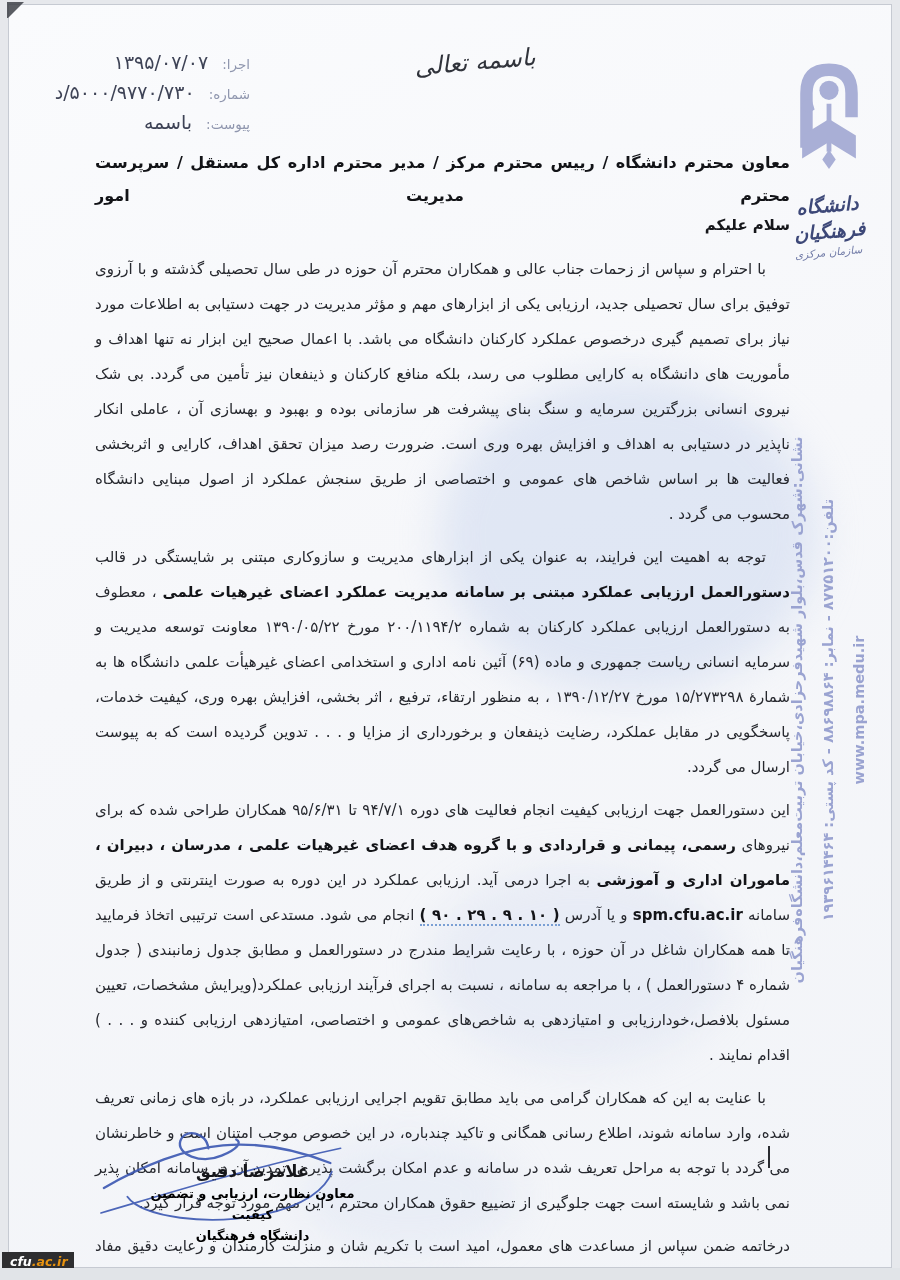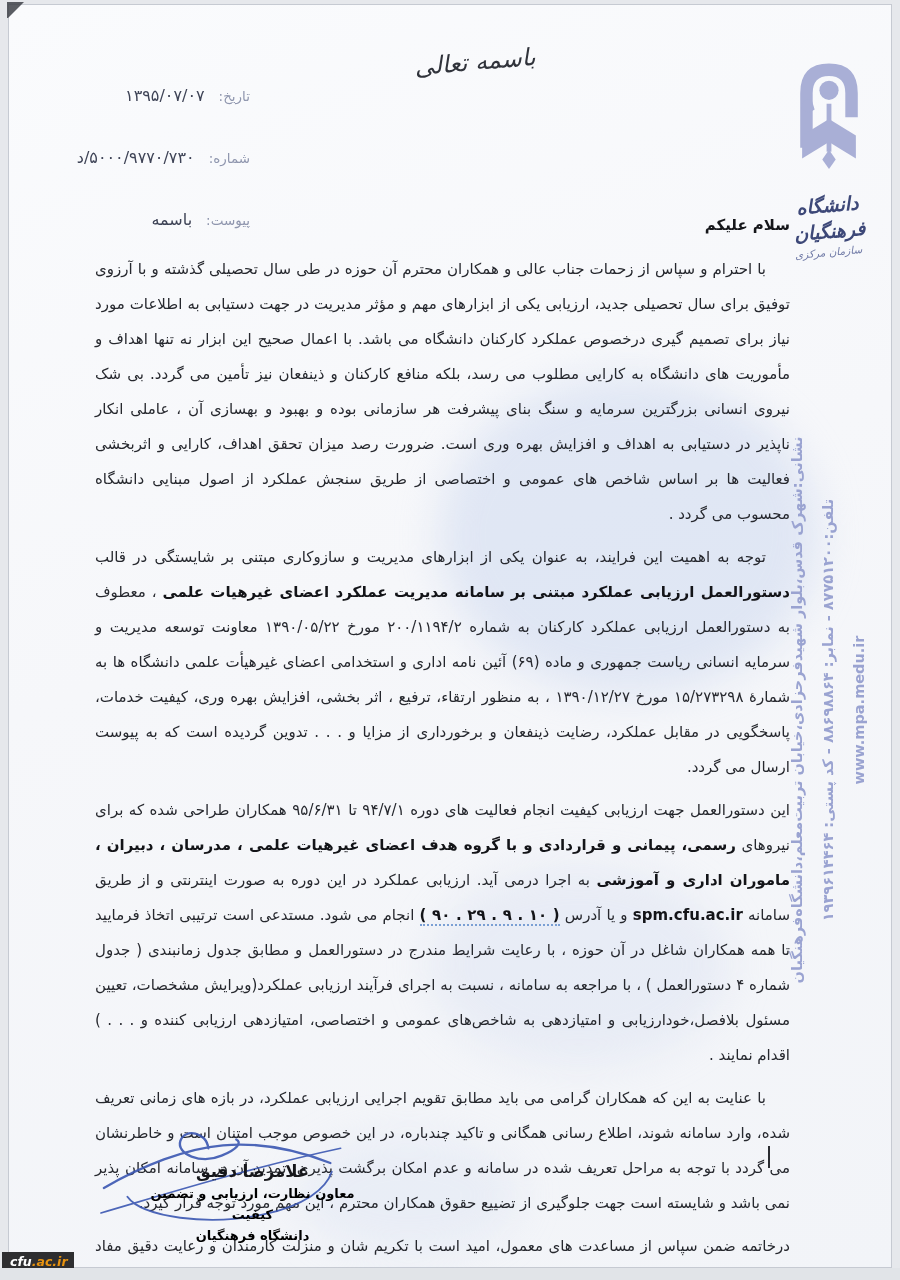--- a/index.html
+++ b/index.html
@@ -18,21 +18,21 @@
   .blob3{left:290px;top:1130px;width:220px;height:120px;background:rgba(210,218,242,.28);}
   .corner-mark{
     position:absolute;left:7px;top:2px;width:24px;height:16px;
     background:linear-gradient(135deg,#3e4148 0%,#3e4148 42%,rgba(62,65,72,0) 43%);
     opacity:.85;
   }
   
   .meta-block{position:absolute;left:50px;top:52px;width:200px;direction:rtl;}
   .meta-row{display:flex;align-items:baseline;column-gap:14px;margin-bottom:8px;line-height:20px;}
   .meta-label{color:#8f96ae;font-size:13.5px;}
-  .meta-value{color:#3e4356;font-size:16px;margin-top:34px;}
+  .meta-value{color:#3e4356;font-size:19px;}
   .force-ltr{direction:ltr;unicode-bidi:bidi-override;}
   
   .basmala{
     position:absolute;left:405px;top:48px;width:140px;text-align:center;
     font-size:24px;font-style:italic;color:#30333b;transform:rotate(-5deg);
   }
   
   .logo-block{position:absolute;left:765px;top:50px;width:127px;text-align:center;}
   .logo-emblem{display:block;margin:0 auto;}
   .logo-org{font-size:19px;font-weight:bold;font-style:italic;color:#3d4878;transform:rotate(-5deg);line-height:26px;}
@@ -80,21 +80,21 @@
   <div class="paper">
     <div class="blob blob1"></div>
     <div class="blob blob2"></div>
     <div class="blob blob3"></div>
   </div>
 
   <div class="corner-mark"></div>
 
   <div class="meta-block">
     <div class="meta-row">
-      <span class="meta-label">تاریخ:</span>
+      <span class="meta-label">اجرا:</span>
       <span class="meta-value force-ltr">۱۳۹۵/۰۷/۰۷</span>
     </div>
     <div class="meta-row">
       <span class="meta-label">شماره:</span>
       <span class="meta-value force-ltr">د/۵۰۰۰/۹۷۷۰/۷۳۰</span>
     </div>
     <div class="meta-row">
       <span class="meta-label">پیوست:</span>
       <span class="meta-value">باسمه</span>
     </div>
@@ -112,20 +112,21 @@
         <path d="M50 72 L22 89 V113 L50 96 Z"></path>
         <path d="M50 72 L78 89 V113 L50 96 Z"></path>
         <path d="M50 104 l7 10 -7 10 -7 -10 z"></path>
       </g>
     </svg>
     <div class="logo-org">دانشگاه فرهنگیان</div>
     <div class="logo-sub">سازمان مرکزی</div>
   </div>
 
   <div class="recipient">
+    <div class="recipient-l1">معاون محترم دانشگاه / رییس محترم مرکز / مدیر محترم اداره کل مستقل / سرپرست محترم مدیریت امور</div>
   </div>
 
   <div class="salutation">سلام علیکم</div>
 
   <div class="body-text">
     <p class="indent"><span>با احترام و سپاس از زحمات جناب عالی و همکاران محترم آن حوزه در طی سال تحصیلی گذشته و با آرزوی توفیق برای سال تحصیلی جدید، ارزیابی یکی از ابزارهای مهم و مؤثر مدیریت در جهت دستیابی به اطلاعات مورد نیاز برای تصمیم گیری درخصوص عملکرد کارکنان دانشگاه می باشد. با اعمال صحیح این ابزار نه تنها اهداف و مأموریت های دانشگاه به کارایی مطلوب می رسد، بلکه منافع کارکنان و ذینفعان نیز تأمین می گردد. بی شک نیروی انسانی بزرگترین سرمایه و سنگ بنای پیشرفت هر سازمانی بوده و بهبود و بهسازی آن ، عاملی انکار ناپذیر در دستیابی به اهداف و افزایش   بهره وری است. ضرورت رصد میزان تحقق اهداف، کارایی و اثربخشی فعالیت ها بر اساس شاخص های عمومی و اختصاصی از طریق سنجش عملکرد از اصول مبنایی دانشگاه محسوب می گردد .</span></p>
     <p class="indent"><span>توجه به اهمیت این فرایند، به عنوان یکی از ابزارهای مدیریت و سازوکاری مبتنی بر شایستگی در قالب </span><span class="b">دستورالعمل ارزیابی عملکرد مبتنی بر سامانه مدیریت عملکرد اعضای غیرهیات علمی</span><span> ، معطوف به دستورالعمل ارزیابی عملکرد کارکنان به شماره ۲۰۰/۱۱۹۴/۲ مورخ ۱۳۹۰/۰۵/۲۲ معاونت توسعه مدیریت و سرمایه انسانی ریاست جمهوری و ماده (۶۹) آئین نامه اداری و استخدامی اعضای غیرهیأت علمی دانشگاه ها  به شمارهٔ ۱۵/۲۷۳۲۹۸ مورخ ۱۳۹۰/۱۲/۲۷ ، به منظور ارتقاء،  ترفیع ، اثر بخشی، افزایش بهره وری، کیفیت خدمات، پاسخگویی در مقابل عملکرد، رضایت ذینفعان و برخورداری از مزایا و . . .  تدوین گردیده است که به پیوست ارسال می گردد.</span></p>
     <p><span>این دستورالعمل جهت ارزیابی کیفیت انجام فعالیت های دوره ۹۴/۷/۱ تا ۹۵/۶/۳۱ همکاران طراحی شده که برای  نیروهای </span><span class="b">رسمی، پیمانی و قراردادی و با گروه هدف اعضای غیرهیات علمی ، مدرسان ، دبیران ، ماموران اداری و آموزشی</span><span> به اجرا درمی آید. ارزیابی عملکرد در این دوره به صورت اینترنتی  و از طریق  سامانه   </span><span class="b latin">spm.cfu.ac.ir</span><span>  و  یا آدرس </span><span class="b dotted-u">( ۱۰ . ۹ . ۲۹ . ۹۰ )</span><span> انجام می شود. مستدعی است ترتیبی اتخاذ فرمایید تا همه همکاران شاغل در آن حوزه ، با رعایت شرایط مندرج در دستورالعمل و مطابق جدول زمانبندی ( جدول شماره ۴ دستورالعمل ) ، با مراجعه به سامانه ، نسبت به اجرای فرآیند ارزیابی عملکرد(ویرایش مشخصات، تعیین مسئول بلافصل،خودارزیابی و امتیازدهی به شاخص‌های عمومی و اختصاصی، امتیازدهی ارزیابی کننده و . . . ) اقدام نمایند .</span></p>
     <p class="indent"><span>با عنایت به این که همکاران گرامی می باید مطابق تقویم اجرایی ارزیابی عملکرد، در بازه های زمانی تعریف شده، وارد سامانه شوند، اطلاع رسانی همگانی و تاکید چندباره، در این خصوص موجب امتنان است و خاطرنشان می گردد با توجه به مراحل تعریف شده در سامانه و عدم امکان برگشت پذیری، تمدید آن در سامانه امکان پذیر نمی باشد و شایسته است جهت جلوگیری از تضییع حقوق همکاران محترم ، این مهم مورد توجه قرار گیرد.</span></p>
     <p><span>درخاتمه ضمن سپاس از مساعدت های معمول، امید است با تکریم شان و منزلت کارمندان و رعایت دقیق مفاد دستورالعمل، نسبت به اجرای دقیق فرایند ارزیابی عملکرد کارکنان، اقدام گردد .</span></p>

